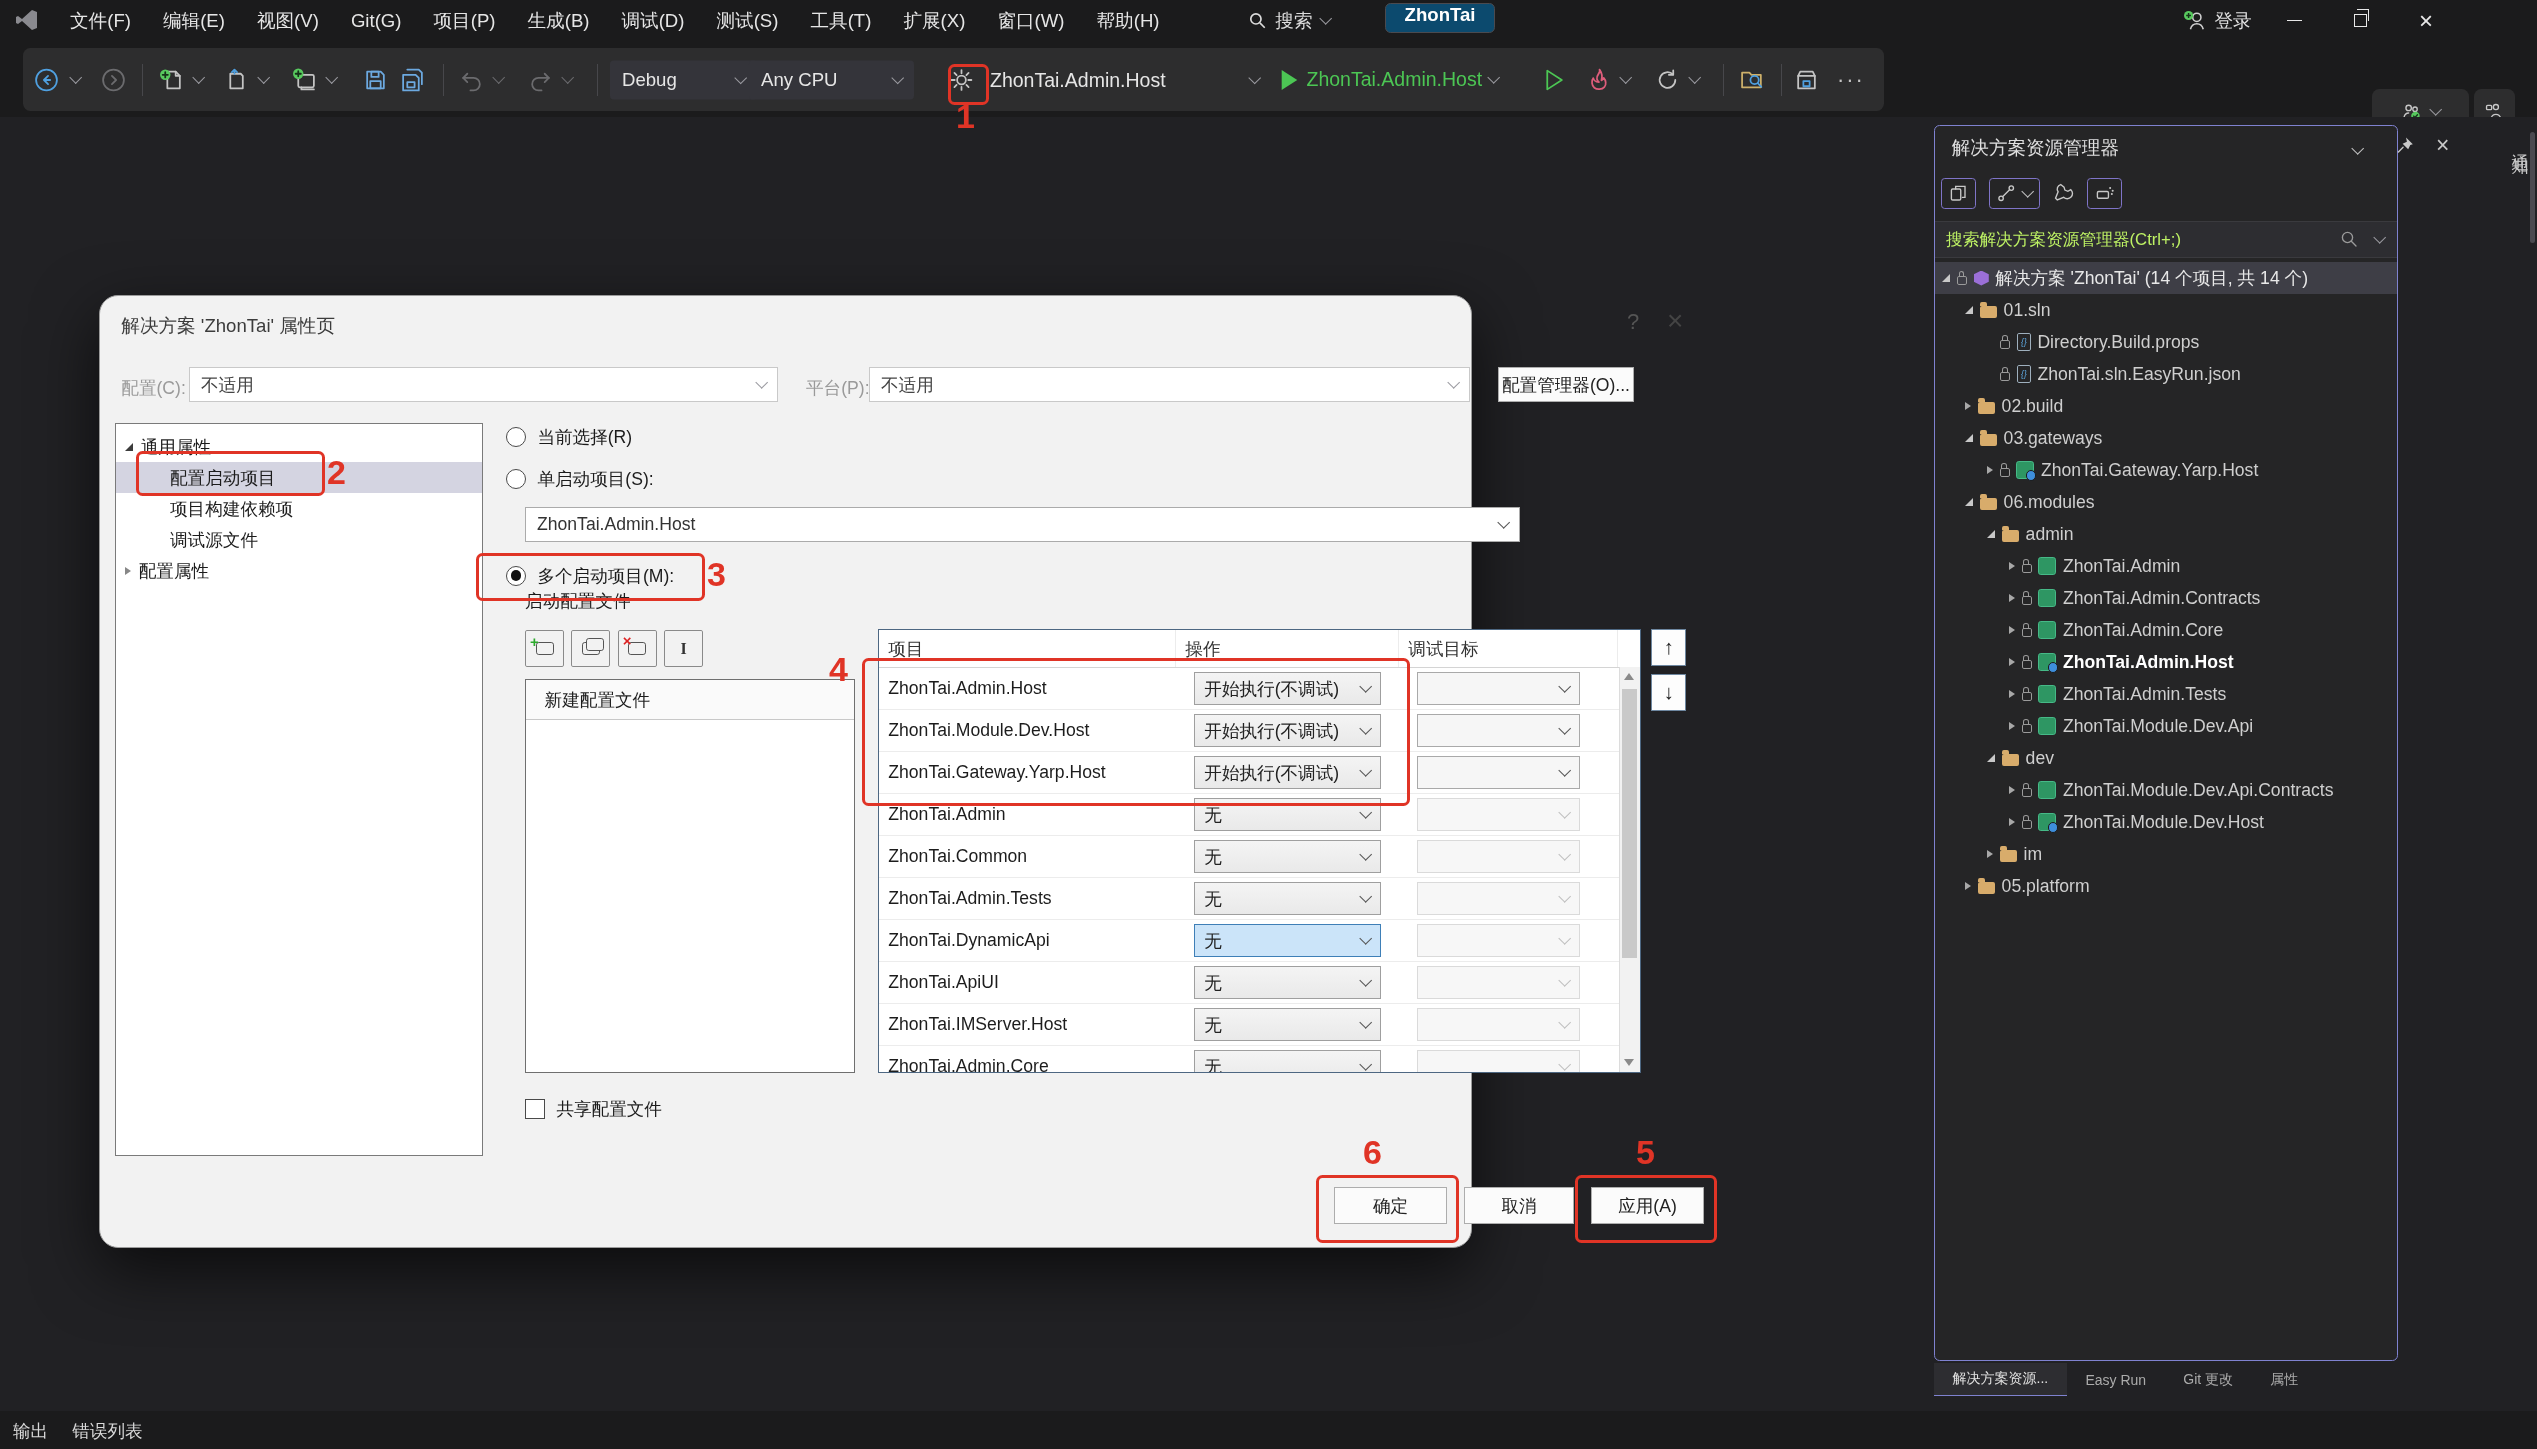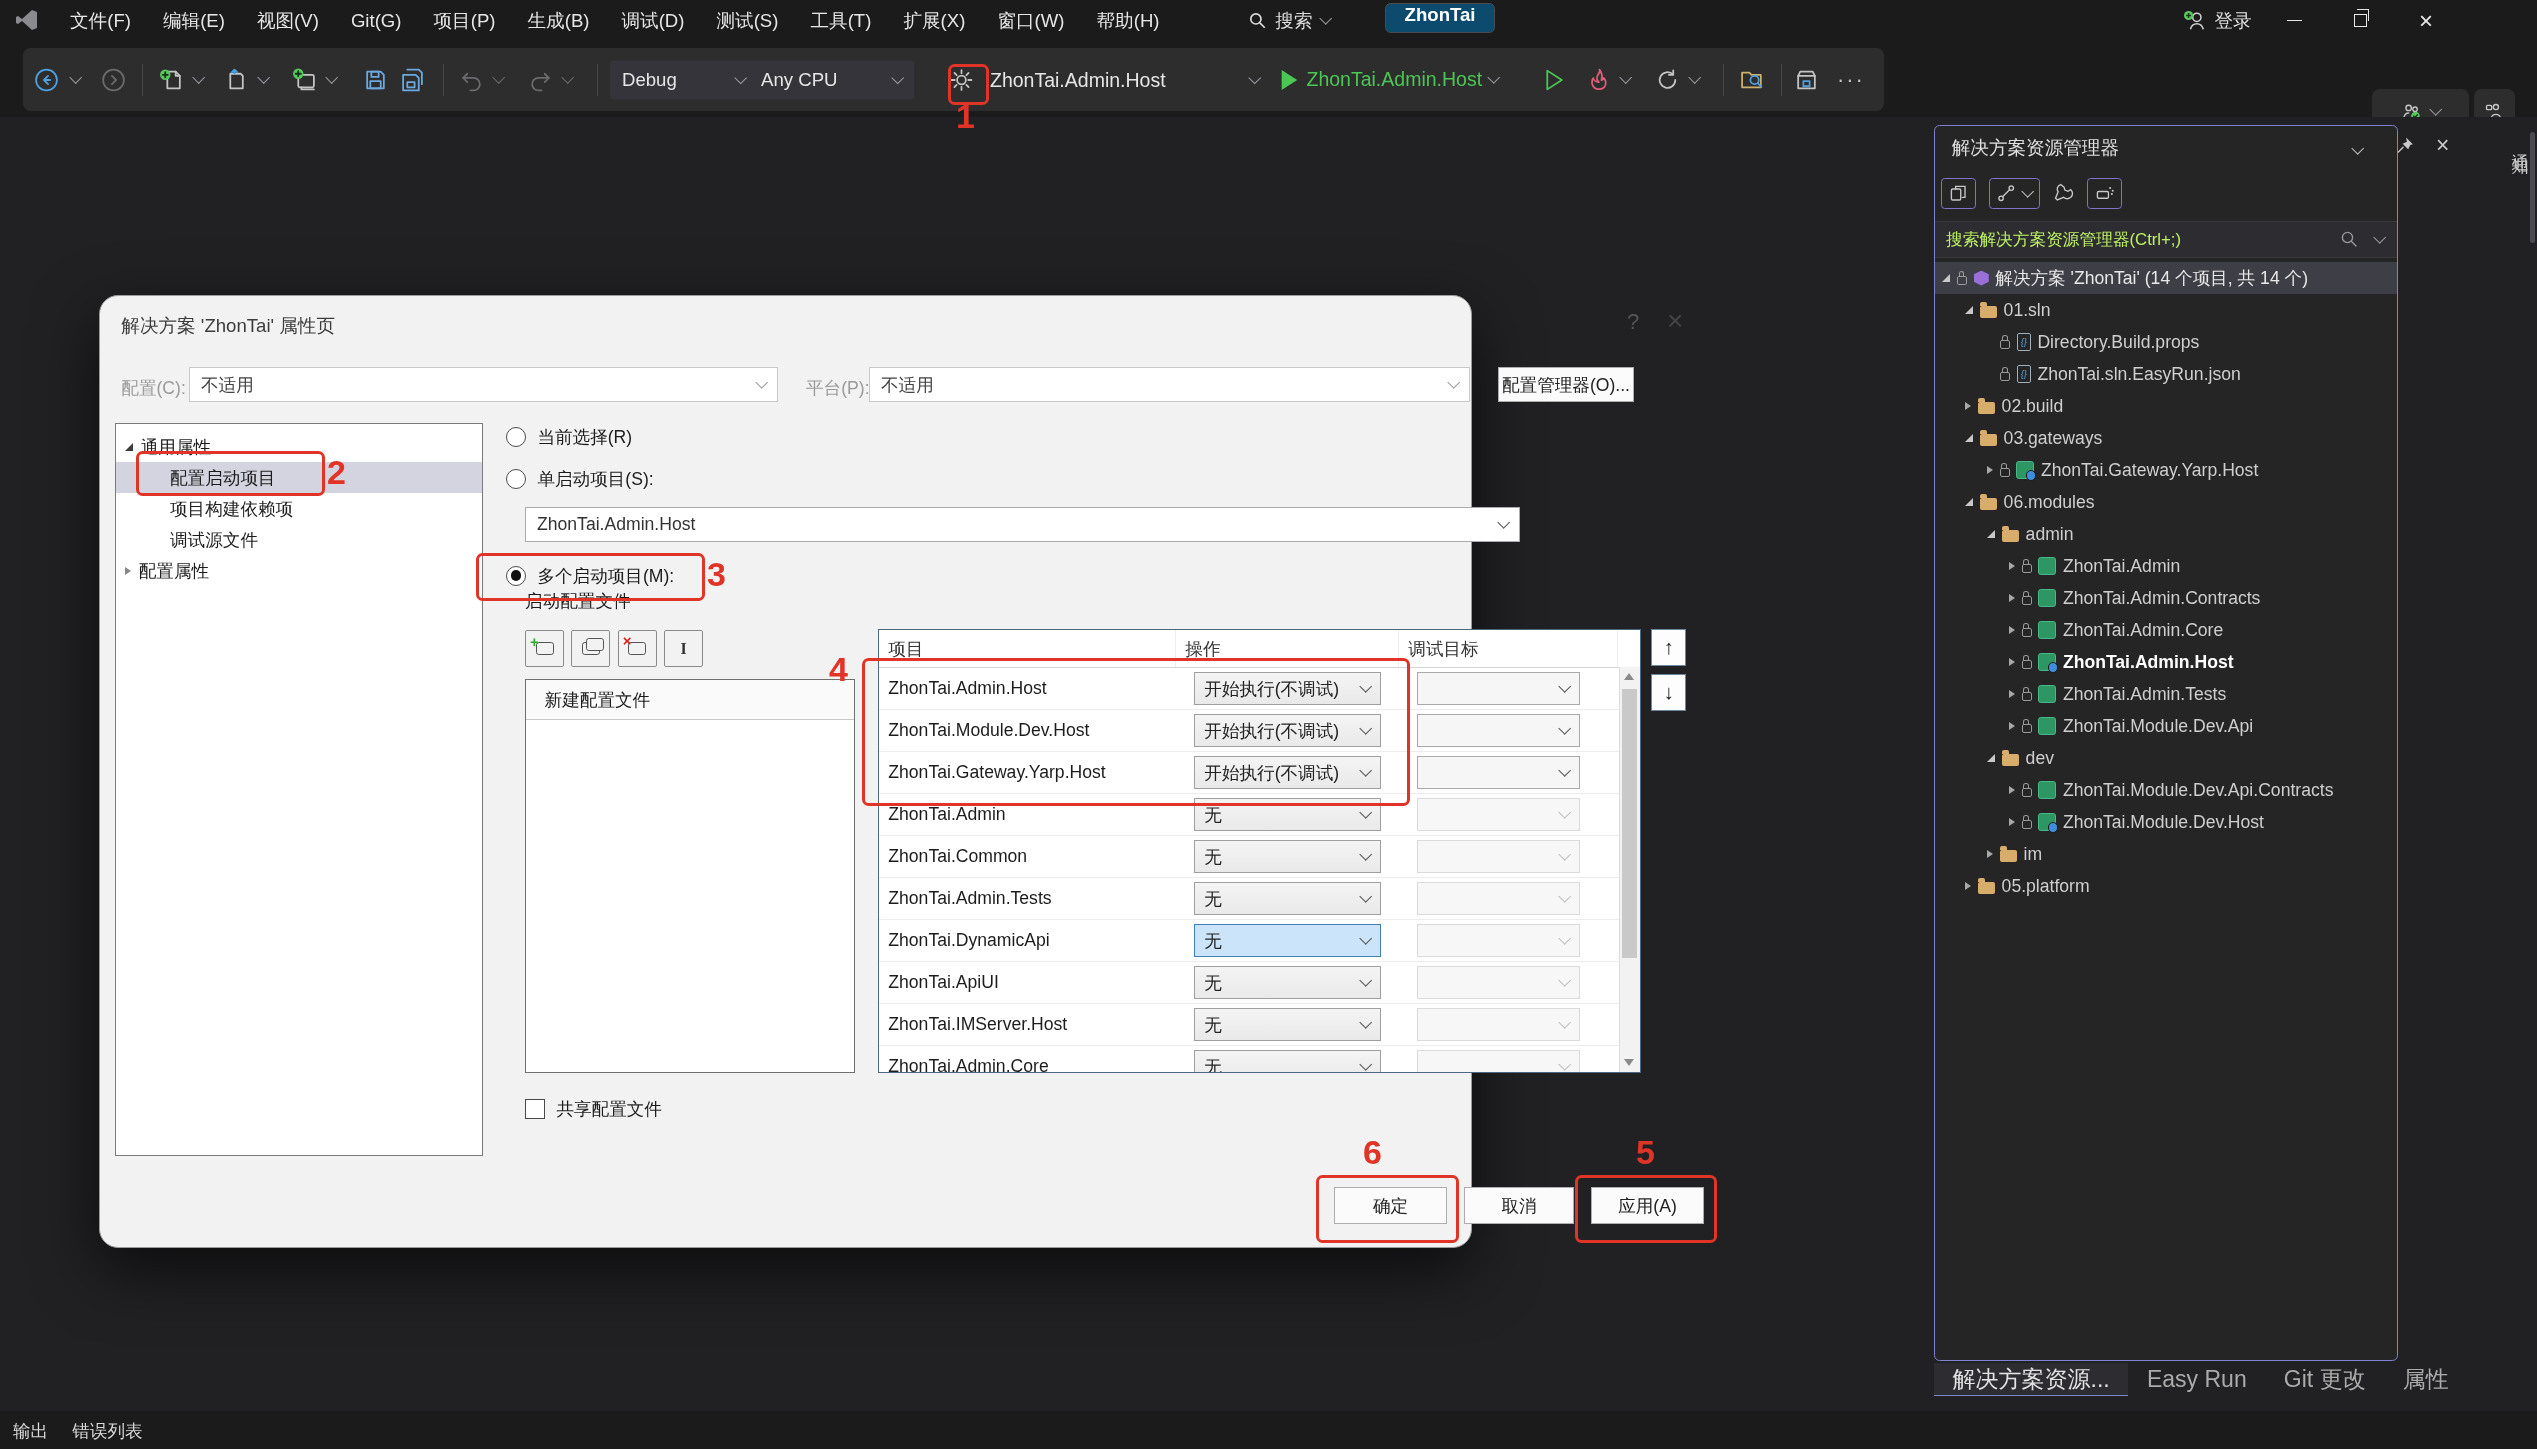--- a/index.html
+++ b/index.html
@@ -66,21 +66,21 @@
   .lk{width:8.4px;height:7.4px;border:1.3px solid #9b9b9b;border-radius:1.9px;position:relative;margin-top:4.6px;flex:none;}
   .lk::before{content:'';position:absolute;top:-5.6px;left:0.9px;width:3.7px;height:4.6px;border:1.3px solid #9b9b9b;border-bottom:none;border-radius:2.8px 2.8px 0 0;}
   .fd{width:17.6px;height:12px;background:#d8ac6b;border-radius:1.9px;position:relative;margin-top:3.7px;flex:none;}
   .fd::before{content:'';position:absolute;top:-3.7px;left:0;width:7.4px;height:3.7px;background:#d8ac6b;border-radius:1.9px 1.9px 0 0;}
   .pj{width:16px;height:16px;background:#2e9663;border:0.9px solid #46b987;border-radius:2.8px;flex:none;position:relative;}
   .pj.web::after{content:'';position:absolute;right:-2.8px;bottom:-2.8px;width:8.4px;height:8.4px;border-radius:50%;background:#3e8edb;border:0.9px solid #1b1b1c;}
   .fl{width:12px;height:16px;border:1.3px solid #9fb0be;border-radius:1.9px;flex:none;display:flex;align-items:center;justify-content:center;font-size:8.4px;color:#61aee8;}
   .sl{width:15px;height:15px;background:#9b6fd8;clip-path:polygon(50% 0,100% 25%,100% 75%,50% 100%,0 75%,0 25%);flex:none;}
 
   .setabs{position:absolute;left:1934px;top:1363px;height:33px;display:flex;align-items:stretch;}
-  .stab{padding:0 18.6px;display:flex;align-items:center;font-size:23px;color:#ababab;}
+  .stab{padding:0 18.6px;display:flex;align-items:center;font-size:14px;color:#ababab;}
   .stab.on{background:#2d2d31;color:#e2e2e2;border-bottom:1.9px solid #7f82d0;}
   .vtab{position:absolute;left:2508px;top:139px;writing-mode:vertical-rl;font-size:17.6px;color:#c8c8c8;letter-spacing:3.7px;}
   .vsb{position:absolute;left:2530px;top:132px;width:4.6px;height:111px;background:#4a4a50;border-radius:2.8px;}
 
   
   .dlg{position:absolute;left:99px;top:295px;width:1373px;height:953px;background:#f2f2f2;border:0.9px solid #9b9b9b;border-radius:19px;box-shadow:0 22px 65px rgba(0,0,0,.65);box-sizing:border-box;}
   .dlg .dtitle{position:absolute;left:21.3px;top:16.7px;font-size:18.6px;color:#3c3c3c;}
   .dlg .dhelp{position:absolute;left:1527px;top:13px;font-size:22px;color:#555;}
   .dlg .dclose{position:absolute;left:1567px;top:9.3px;font-size:28px;color:#444;}
   .dlbl{position:absolute;font-size:17.6px;color:#9a9a9a;}

